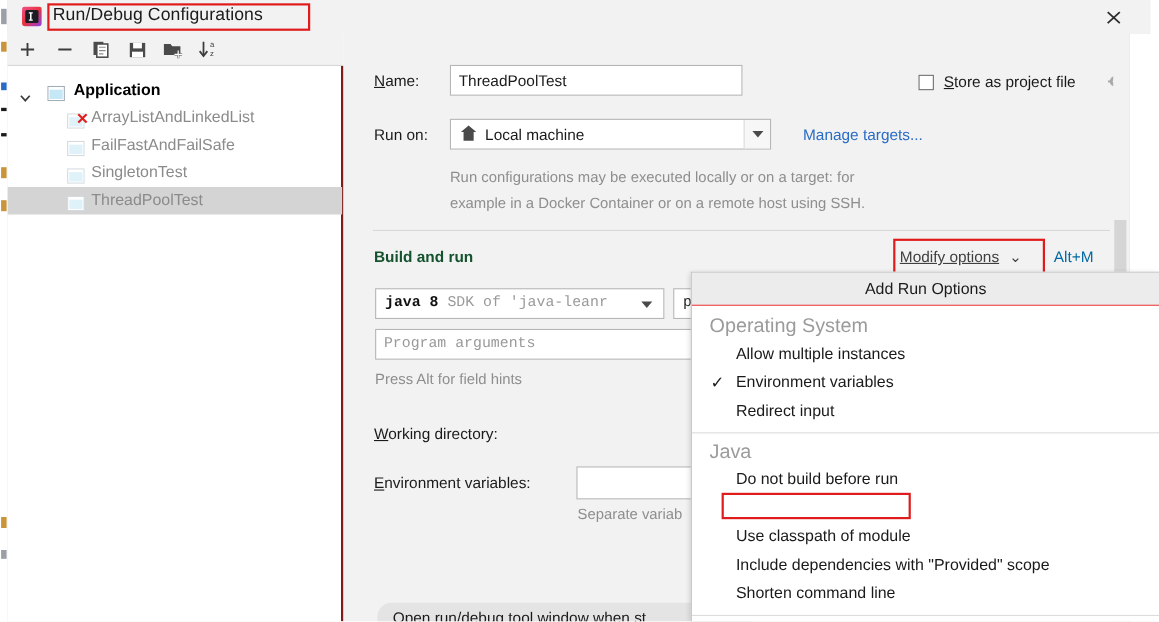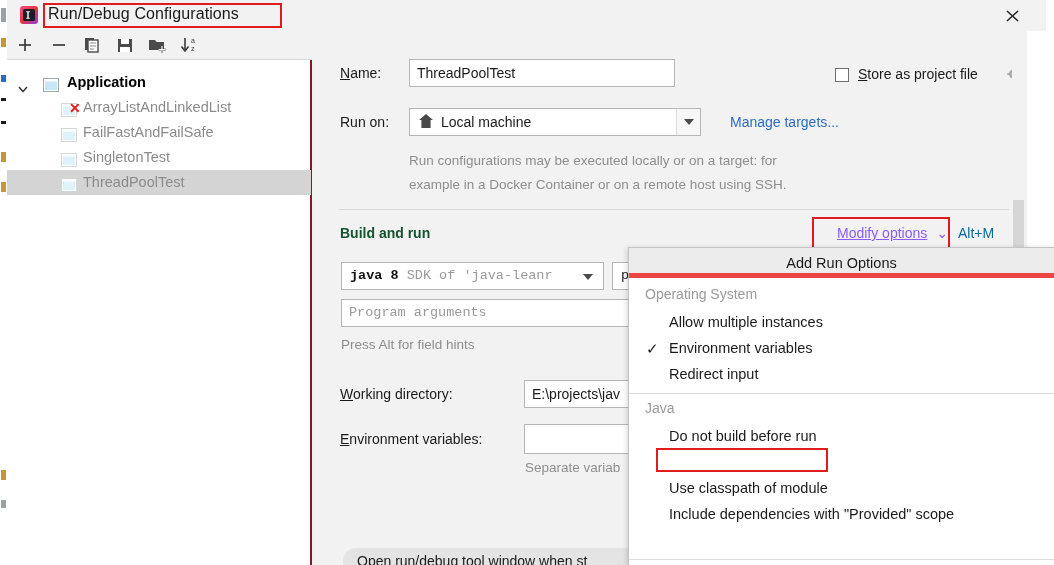--- a/index.html
+++ b/index.html
@@ -242,24 +242,23 @@
     background: #ffffff;
     box-sizing: border-box;
   }
   .gear {
     position: absolute;
     width: 16px; height: 16px;
   }
   .modify-link {
     position: absolute;
     font-size: 14px;
-    color: #8b5cf6;
+    color: #404040;
     white-space: nowrap;
     cursor: default;
-    margin-left: 19px;
   }
   .modify-link u { text-decoration: underline; }
   .modify-box {
     position: absolute;
     border: 2px solid #e01b1b;
     box-sizing: border-box;
     pointer-events: none;
   }
   .shortcut {
     position: absolute;
@@ -315,31 +314,31 @@
     border-bottom: none;
     border-right: none;
     box-sizing: border-box;
     box-shadow: -1px 1px 5px rgba(0,0,0,0.17);
   }
   .popup-header {
     position: absolute;
     left: 0; top: 0;
     width: 100%; height: 30px;
     background: #ececec;
-    border-bottom: 5px solid #ef4444;
+    border-bottom: 1px solid #ef4444;
     line-height: 30px;
     text-align: center;
     font-size: 14.5px;
     color: #1a1a1a;
     box-sizing: border-box;
   }
   .mgroup {
     position: absolute;
     left: 16px;
-    font-size: 14px;
+    font-size: 18px;
     color: #9b9b9b;
     white-space: nowrap;
     text-align: right;
   }
   .mitem {
     position: absolute;
     left: 0;
     width: 426px;
     height: 25px;
     line-height: 25px;
@@ -591,21 +590,20 @@
 
       <div class="combo" style="left:299px; top:231px; width:70px; height:28px;">
         <span class="mono" style="position:absolute;left:8px;top:0;line-height:26px;font-size:13.5px;">pa</span>
       </div>
 
       <div class="txtfield ph" style="left:28px; top:268px; width:341px; height:28px;">Program arguments</div>
 
       <div class="muted" style="left:28px; top:306px;">Press Alt for field hints</div>
 
       <div class="lbl" style="left:27px; top:355px;"><u>W</u>orking directory:</div>
-      <div class="txtfield" style="left:211px; top:349px; width:160px; height:28px;">E:\projects\jav</div>
 
       <div class="lbl" style="left:27px; top:400px;"><u>E</u>nvironment variables:</div>
       <div class="txtfield" style="left:211px; top:393px; width:160px; height:30px;"></div>
       <div class="muted" style="left:212px; top:429px;">Separate variab</div>
 
       <div class="pill" style="left:30px; top:517px; width:342px; height:28px;">Open run/debug tool window when st</div>
 
     </div>
 
     <div class="vscroll-track">
@@ -637,19 +635,22 @@
 
     <div class="mitem" style="top:176px;">
       <span class="mtext">Do not build before run</span>
     </div>
     <div class="mitem" style="top:228px;">
       <span class="mtext">Use classpath of module</span>
     </div>
     <div class="mitem" style="top:254px;">
       <span class="mtext">Include dependencies with "Provided" scope</span>
     </div>
+    <div class="mitem" style="top:280px;">
+      <span class="mtext">Shorten command line</span>
+    </div>
 
     <div class="msep" style="top:311px;"></div>
   </div>
 
   <div class="vm-box"></div>
 
 </div>
 
 </body></html>

